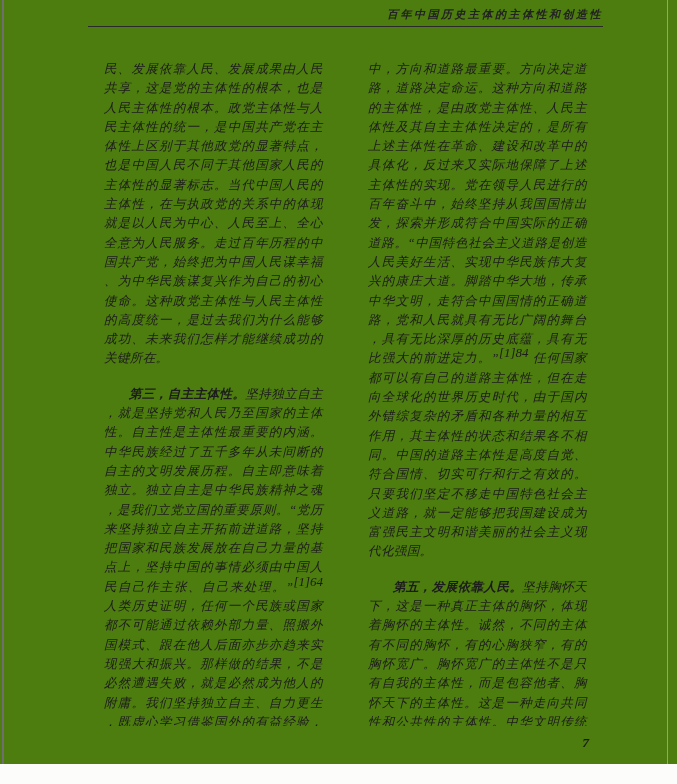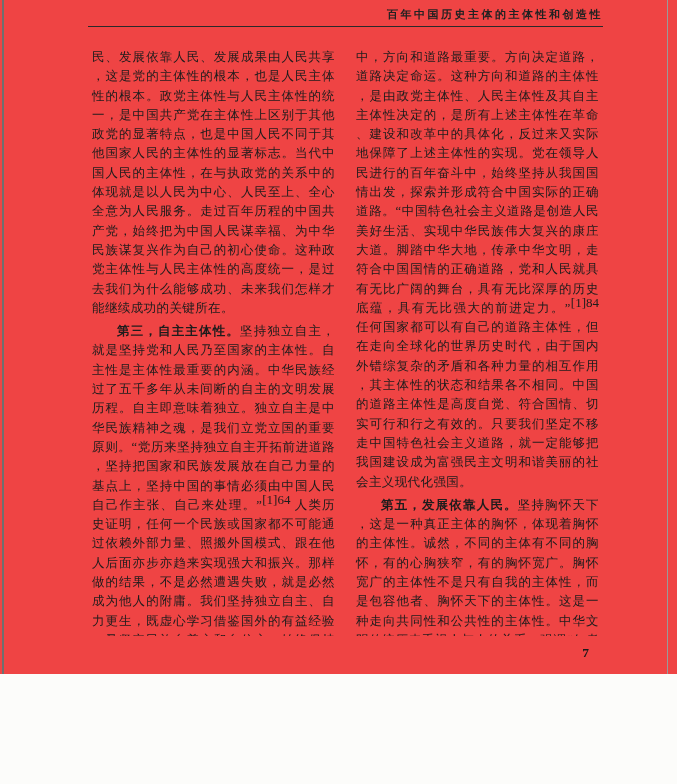--- a/index.html
+++ b/index.html
@@ -8,22 +8,23 @@
     width: 677px;
     height: 784px;
     background: #fcfcfa;
     font-family: "Liberation Serif", "DejaVu Serif", serif;
     color: #1c1c1c;
     overflow: hidden;
   }
   .page {
     position: relative;
     width: 677px;
-    height: 674px;
-    background: #ef4444;
+    height: 764px;
+    background: #4d7c0f;
+    font-style: italic;
   }
   .scan-edge {
     position: absolute;
     top: 0;
     bottom: 0;
     background: #8a8a8a;
   }
   .scan-edge.left  { left: 2px;  width: 2px; background: #6f6f6f; }
   .scan-edge.right { left: 667px; width: 1px; background: #9a9a9a; }
 
@@ -59,21 +60,21 @@
     flex: 1 1 0;
     min-width: 0;
     text-align: justify;
     font-size: 12.5px;
     line-height: 19.3px;
     letter-spacing: 0.4px;
     word-break: break-all;
     line-break: anywhere;
   }
   .para {
-    margin: 4px;
+    margin: 16px;
     padding: 0;
     text-indent: 2em;
   }
   .para.no-indent { text-indent: 0; }
   .lead { font-weight: bold; }
   sup.cite {
     font-size: 13px;
     letter-spacing: 0;
     line-height: 0;
     vertical-align: super;

